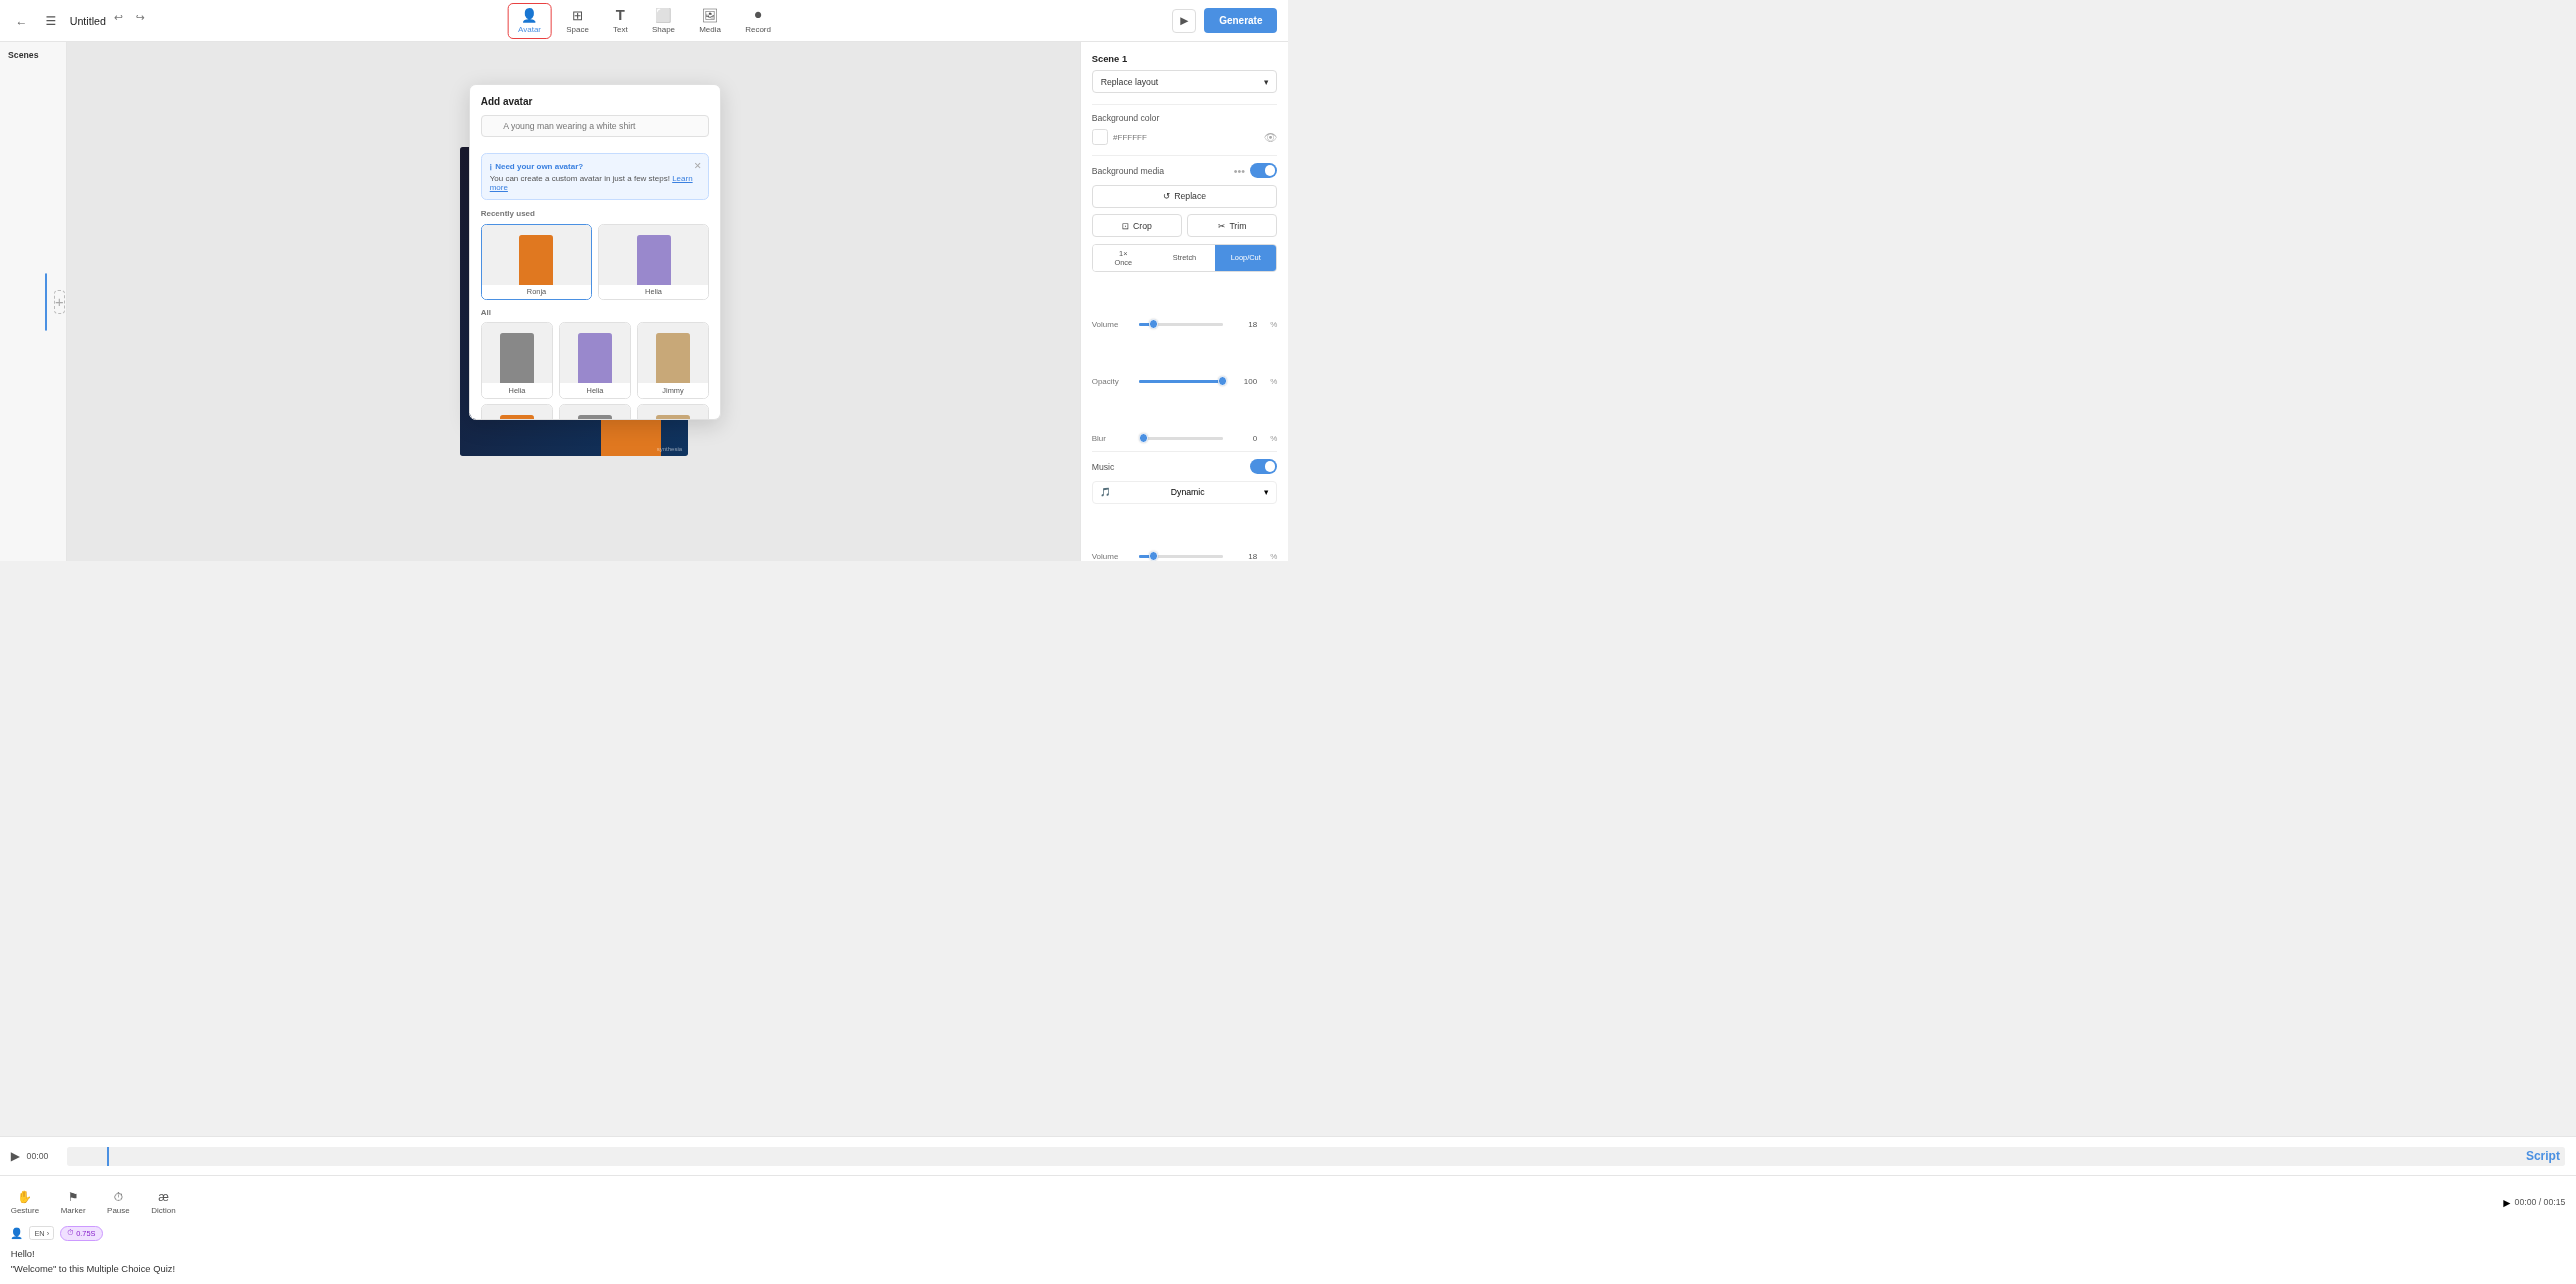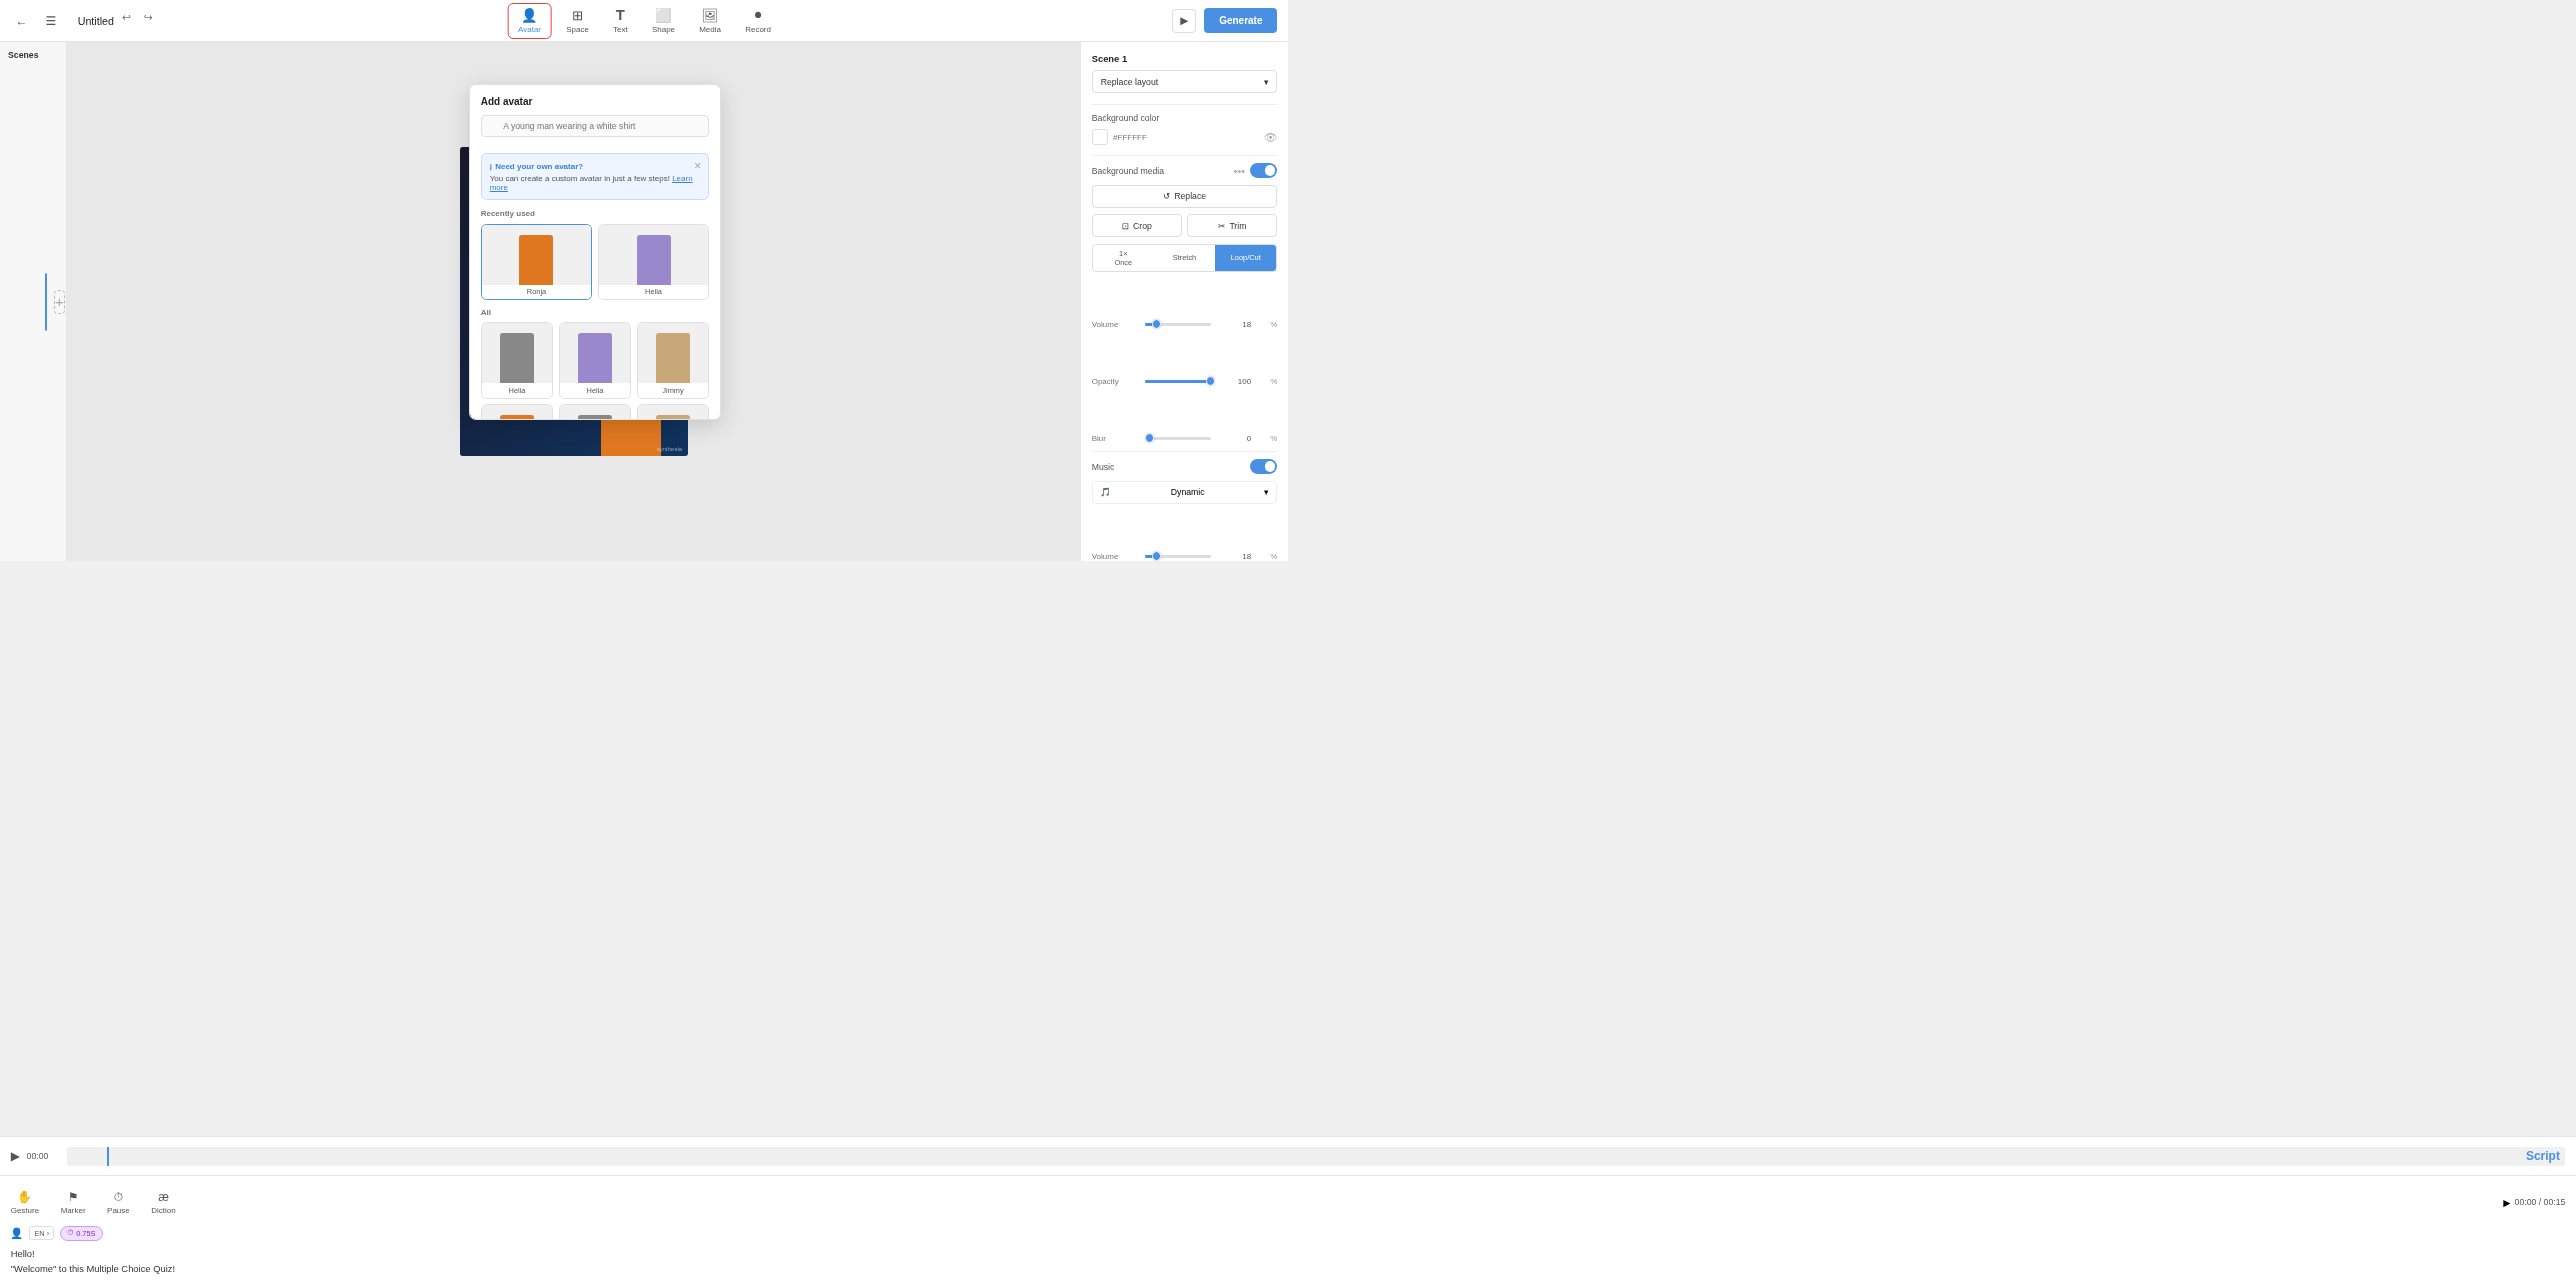--- a/index.html
+++ b/index.html
@@ -21,21 +21,21 @@
       position: absolute;
       left: 50%;
       transform: translateX(-50%);
       display: flex;
       align-items: center;
       gap: 5.4px;
     }
     .topbar-right { margin-left: auto; display: flex; align-items: center; gap: 8px; }
     .back-btn { width: 21.5px; height: 21.5px; border: none; background: none; cursor: pointer; display: flex; align-items: center; justify-content: center; font-size: 12px; color: #555; }
     .menu-btn { width: 21.5px; height: 21.5px; border: none; background: none; cursor: pointer; display: flex; align-items: center; justify-content: center; font-size: 12px; color: #555; }
-    .project-title { font-size: 10.7px; font-weight: 500; color: #222; margin-left: 8px; }
+    .project-title { font-size: 10.7px; font-weight: 500; color: #222; }
     .undo-redo { display: flex; gap: 2.7px; }
     .undo-redo button { width: 19px; height: 19px; border: none; background: none; cursor: pointer; font-size: 10.7px; color: #777; }
 
     .nav-tool {
       display: flex;
       flex-direction: column;
       align-items: center;
       gap: 2px;
       padding: 4px 9.4px;
       border-radius: 5.4px;
@@ -250,21 +250,21 @@
       padding: 4px 5.4px;
       border: none;
       background: #fff;
       font-size: 7.4px;
       cursor: pointer;
       color: #555;
       text-align: center;
     }
     .segment-btn.active { background: #4a90e2; color: #fff; }
 
-    .slider-row { display: flex; align-items: center; gap: 19px; margin-bottom: 5.4px; margin-top: 48px; }
+    .slider-row { display: flex; align-items: center; gap: 13px; margin-bottom: 5.4px; margin-top: 48px; }
     .slider-label { font-size: 8px; color: #777; width: 34px; }
     .slider { flex: 1; height: 2.7px; border-radius: 1.3px; background: #ddd; position: relative; cursor: pointer; }
     .slider-fill { height: 100%; border-radius: 1.3px; background: #4a90e2; }
     .slider-thumb { width: 9.4px; height: 9.4px; border-radius: 50%; background: #4a90e2; border: 1.3px solid #fff; box-shadow: 0 0 2px rgba(0,0,0,0.2); position: absolute; top: -3.4px; cursor: pointer; }
     .slider-value { font-size: 8px; color: #555; width: 21.5px; text-align: right; }
     .slider-unit { font-size: 8px; color: #999; }
 
     .music-select-row {
       border: 0.7px solid #eee;
       border-radius: 4px;

